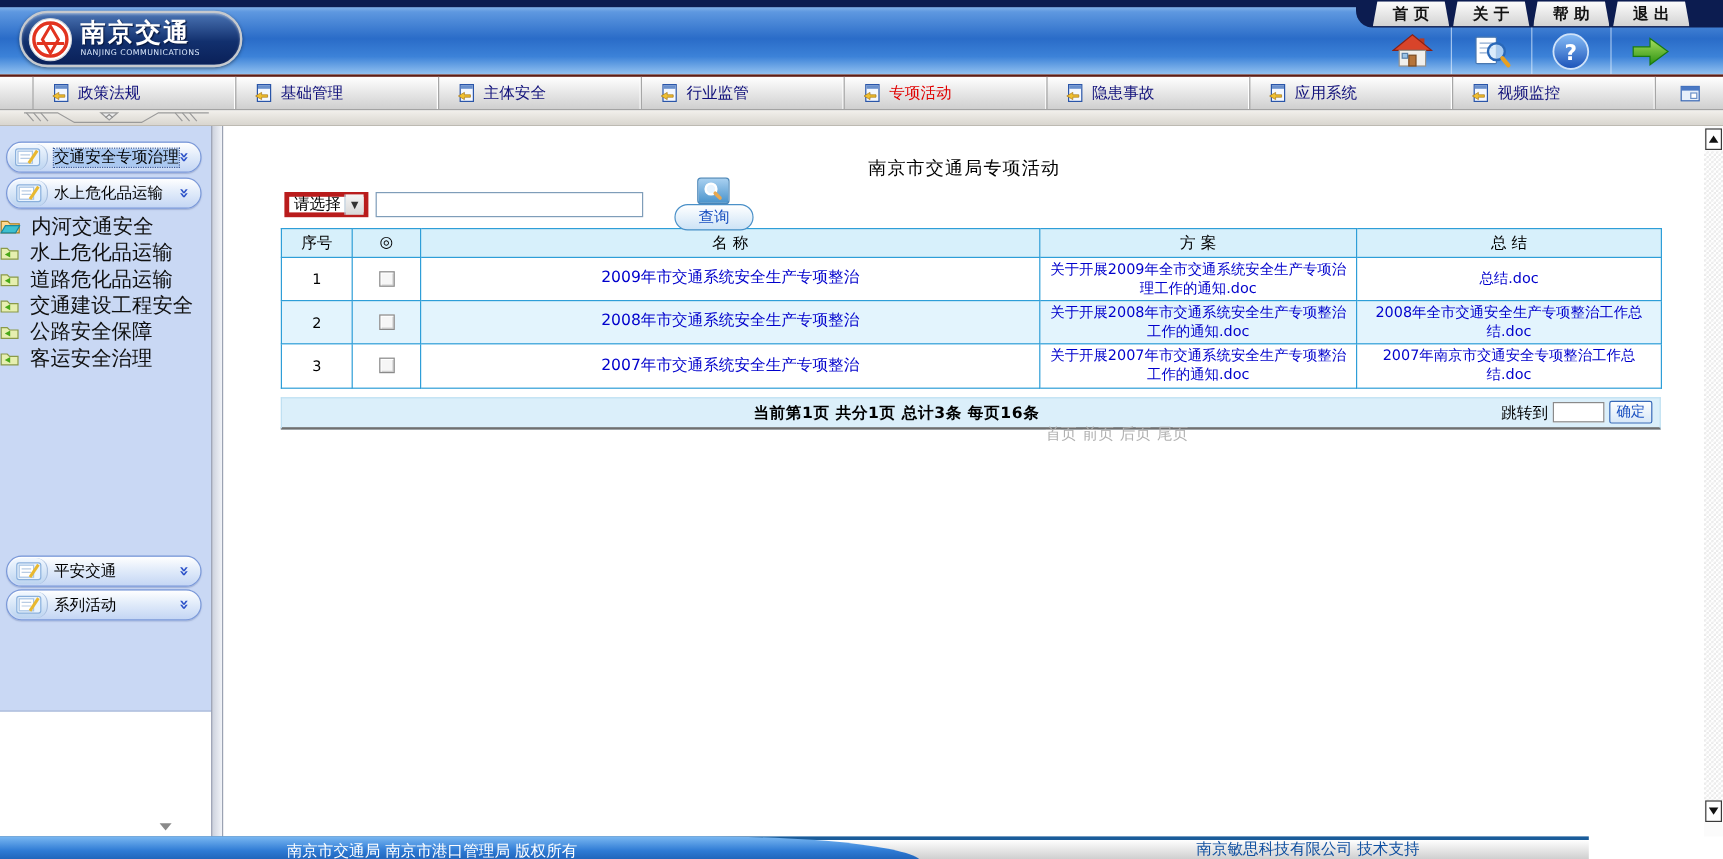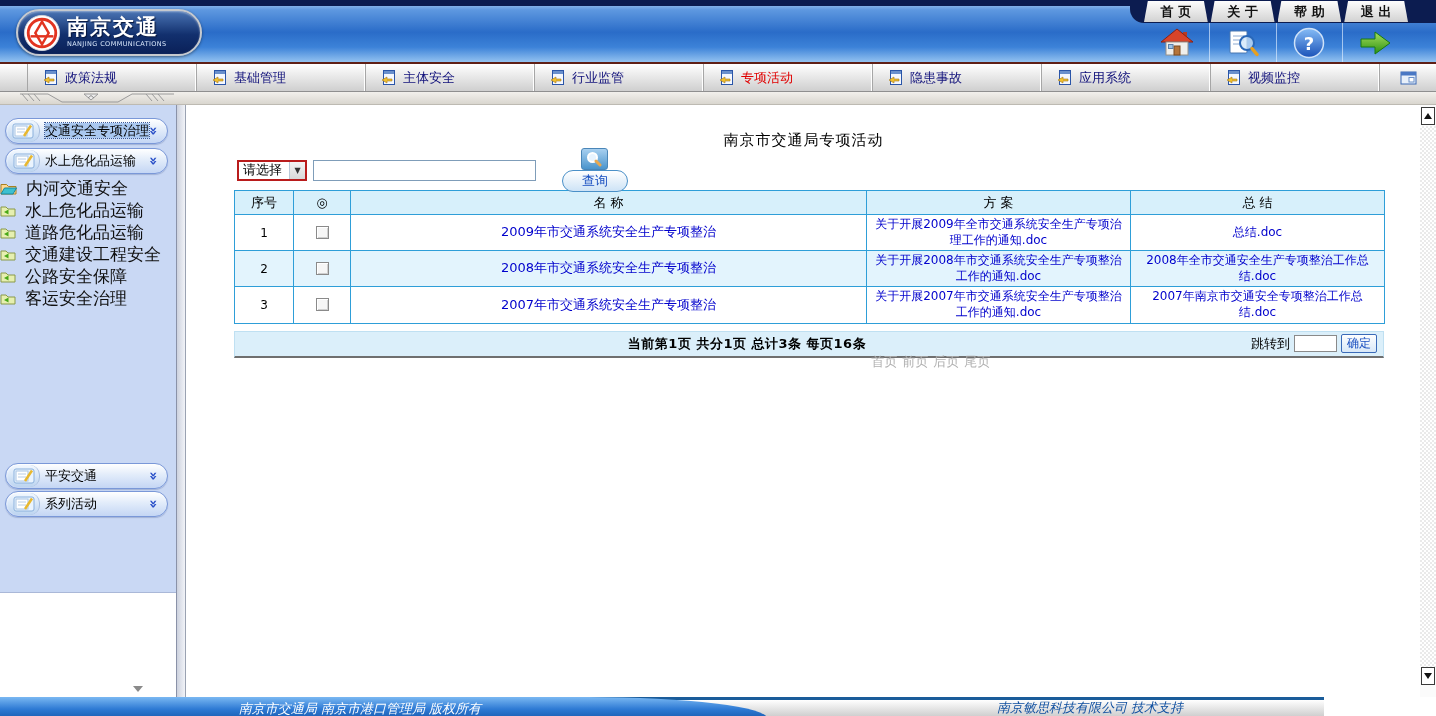--- a/index.html
+++ b/index.html
@@ -71,21 +71,21 @@
     background:linear-gradient(90deg,#cdd2de,#f1f3f8); border-left:1px solid #8a92a8; border-right:1px solid #9aa2b2; }
   .mini-up { position:absolute; left:189px; top:14px; width:0; height:0;
     border-left:5px solid transparent; border-right:5px solid transparent; border-bottom:6px solid #8a8a8a; }
   .mini-down { position:absolute; left:133px; top:581px; width:0; height:0;
     border-left:5px solid transparent; border-right:5px solid transparent; border-top:6px solid #8a8a8a; }
 
   
   .content { position:absolute; left:187px; top:0; width:1233px; height:592px; background:#fff; }
   .page-title { margin-top:26px; text-align:center; font-size:15px; color:#000; letter-spacing:1px; }
   .search-row { margin:9px 0 0 50px; height:22px; display:flex; align-items:center; }
-  .select-box { width:70px; height:21px; border:2px solid #b91c1c; background:#fff; display:flex; align-items:center;
+  .select-box { width:70px; height:21px; border:4px solid #b91c1c; background:#fff; display:flex; align-items:center;
     font-size:13px; color:#000; padding-left:4px; cursor:pointer; }
   .select-box .arrow { margin-left:auto; width:16px; height:17px; background:linear-gradient(180deg,#f4f4f4,#d8d8d8);
     border-left:1px solid #b8c8d8; display:flex; align-items:center; justify-content:center; font-size:8px; color:#333; }
   .search-input { margin-left:6px; width:223px; height:21px; border:1px solid #7f9db9; font-size:13px; padding:0 4px; }
   .query-btn { margin-left:24px; display:flex; align-items:center; cursor:pointer;flex-direction:column; }
   .mag-tile { width:27px; height:22px; border-radius:3px; border:1px solid #4a86b8;
     background:linear-gradient(180deg,#a8d0f0,#4a94cc); display:flex; align-items:center; justify-content:center; }
   .query-pill { margin-left:2px; width:66px; height:22px; border:1px solid #4a90c8; border-radius:11px;
     background:linear-gradient(180deg,#ffffff,#cde3f6); color:#1a50c0; font-size:13px;
     display:flex; align-items:center; justify-content:center; }
@@ -123,21 +123,21 @@
                      linear-gradient(45deg,#eaeaea 25%,#ffffff 25%,#ffffff 75%,#eaeaea 75%);
     background-size:4px 4px; background-position:0 0,2px 2px; }
   .sb-btn { position:absolute; left:1px; width:14px; height:18px; background:#fff; border:1px solid #3a3a3a;
     display:flex; align-items:center; justify-content:center; cursor:pointer; }
   .sb-btn.up { top:2px; } .sb-btn.down { top:562px; }
   .tri-up { width:0; height:0; border-left:4px solid transparent; border-right:4px solid transparent; border-bottom:6px solid #111; }
   .tri-down { width:0; height:0; border-left:4px solid transparent; border-right:4px solid transparent; border-top:6px solid #111; }
 
   
   .footer { position:absolute; left:0; top:697px; width:1324px; height:19px;
-    background:linear-gradient(180deg,#ffffff,#cfcfcf); border-top:3px solid #1a5c9a;font-style:italic; }
+    background:linear-gradient(180deg,#ffffff,#cfcfcf); border-top:3px solid #1a5c9a; }
   .footer-blue { position:absolute; left:0; top:-3px; width:768px; height:22px;
     background:linear-gradient(180deg,#7ab8f2 0%,#2e7ad4 55%,#1a5cb0 100%);
     border-top-right-radius:180px 22px; }
   .footer-left-text { position:absolute; left:0; top:0px; width:720px; text-align:center; color:#fff; font-size:13px; }
   .footer-right-text { position:absolute; left:860px; top:-1px; width:460px; text-align:center; color:#1050a0; font-size:13px; }
 </style>
 </head>
 <body>
 
 <div class="screen">

